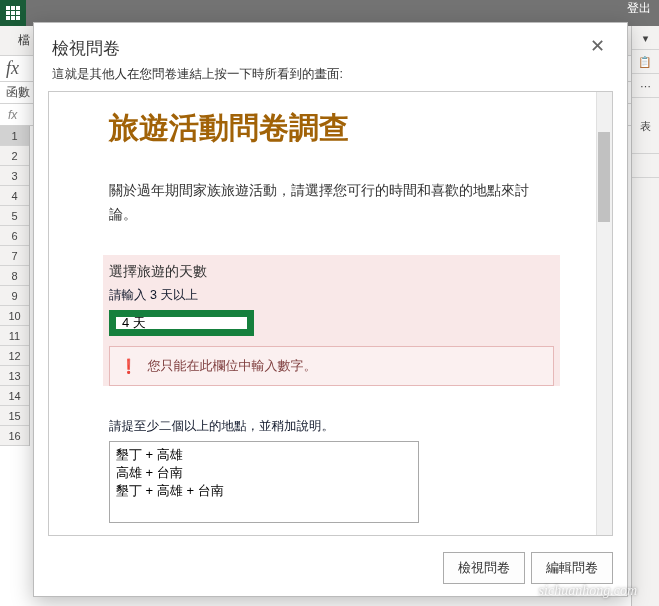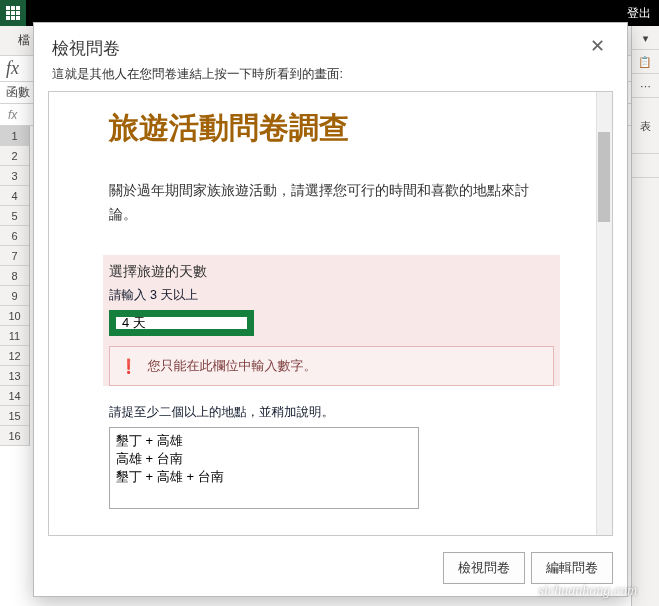--- a/index.html
+++ b/index.html
@@ -1,17 +1,17 @@
 <!DOCTYPE html>
 <html><head>
   <meta charset="utf-8">
   <style>
     * { margin: 0; padding: 0; box-sizing: border-box; }
     body { width: 659px; height: 606px; font-family: "Microsoft YaHei", Arial, sans-serif; font-size: 13px; color: #333; background: #fff; position: relative; overflow: hidden; }
-    .top-ribbon { height: 26px; background: #000000; display: flex; align-items: center; }
+    .top-ribbon { height: 26px; background: #737373; display: flex; }
     .app-launcher { width: 26px; height: 26px; display: flex; align-items: center; justify-content: center; background: #1a5c38; }
     .grid-icon { display: grid; grid-template-columns: repeat(3, 4px); grid-template-rows: repeat(3, 4px); gap: 1px; }
     .grid-icon span { background: #fff; width: 4px; height: 4px; }
     .ribbon-right { margin-left: auto; color: #fff; font-size: 12px; padding-right: 8px; }
     .tab-area { height: 30px; background: #f3f2f1; border-bottom: 1px solid #d4d4d4; display: flex; align-items: center; padding-left: 18px; font-size: 12px; }
     .fx-bar { display: flex; align-items: center; height: 26px; border-bottom: 1px solid #d4d4d4; }
     .fx-name { width: 32px; padding-left: 6px; font-style: italic; font-family: "Times New Roman", serif; font-size: 18px; color: #555; }
     .sheet-body { display: flex; }
     .row-headers { width: 30px; background: #f3f2f1; border-right: 1px solid #c6c6c6; }
     .row-h { height: 20px; border-bottom: 1px solid #d4d4d4; font-size: 11px; text-align: center; line-height: 20px; color: #444; }
@@ -25,21 +25,21 @@
     .modal-title { font-size: 17px; color: #333; }
     .modal-close { margin-left: auto; font-size: 18px; color: #666; cursor: pointer; line-height: 1; padding: 0 4px; }
     .modal-sub { padding: 0 18px 8px; font-size: 12.5px; color: #333; }
     .modal-body-wrap { flex: 1; margin: 0 14px 8px; border: 1px solid #c9c9c9; overflow: hidden; position: relative; }
     .modal-body { height: 100%; overflow-y: auto; padding: 16px 40px 10px 60px; }
     .scrollbar-fake { position: absolute; right: 0; top: 0; bottom: 0; width: 16px; background: #f1f1f1; border-left: 1px solid #e0e0e0; }
     .scrollbar-thumb { position: absolute; right: 2px; top: 40px; width: 12px; height: 90px; background: #c1c1c1; border-radius: 0; }
     .modal-body { padding-right: 58px; }
     .survey-title { color: #a16207; font-size: 30px; font-weight: bold; margin-bottom: 30px; }
     .survey-intro { color: #333; font-size: 14px; margin-bottom: 28px; line-height: 1.7; }
-    .field-block { margin-bottom: 18px; }
+    .field-block { margin-bottom: 32px; }
     .field-block.err-block { background: #f9e8e8; padding: 8px 6px 0; margin-left: -6px; margin-right: -6px; }
     .field-label { font-size: 14px; color: #333; margin-bottom: 6px; }
     .field-hint { font-size: 12.5px; color: #0f172a; margin-bottom: 6px; }
     .text-input { width: 145px; height: 26px; border: 7px solid #15803d; padding: 2px 6px; font-size: 13px; outline: none; font-family: inherit; }
     .err-msg { margin-top: 10px; margin-bottom: 8px; padding: 10px 10px; border: 1px solid #e6b8b8; background: #fbf0f0; display: flex; align-items: center; gap: 10px; color: #804040; font-size: 13px; }
     .err-icon { color: #d9534f; font-size: 14px; }
     .textarea-field { width: 310px; height: 82px; border: 1px solid #a9a9a9; padding: 4px 6px; font-size: 13px; resize: none; font-family: inherit; line-height: 1.4; }
     .modal-footer { padding: 8px 14px 12px; display: flex; justify-content: flex-end; gap: 6px; }
     .btn { border: 1px solid #ababab; background: #fdfdfd; padding: 6px 14px; font-size: 13px; cursor: pointer; font-family: inherit; color: #333; }
     .watermark { position: absolute; right: 22px; bottom: 7px; font-size: 14px; color: rgba(255,255,255,0.85); font-style: italic; font-family: Georgia, serif; text-shadow: 0 0 3px rgba(0,0,0,0.5); pointer-events: none; z-index: 1000; }

